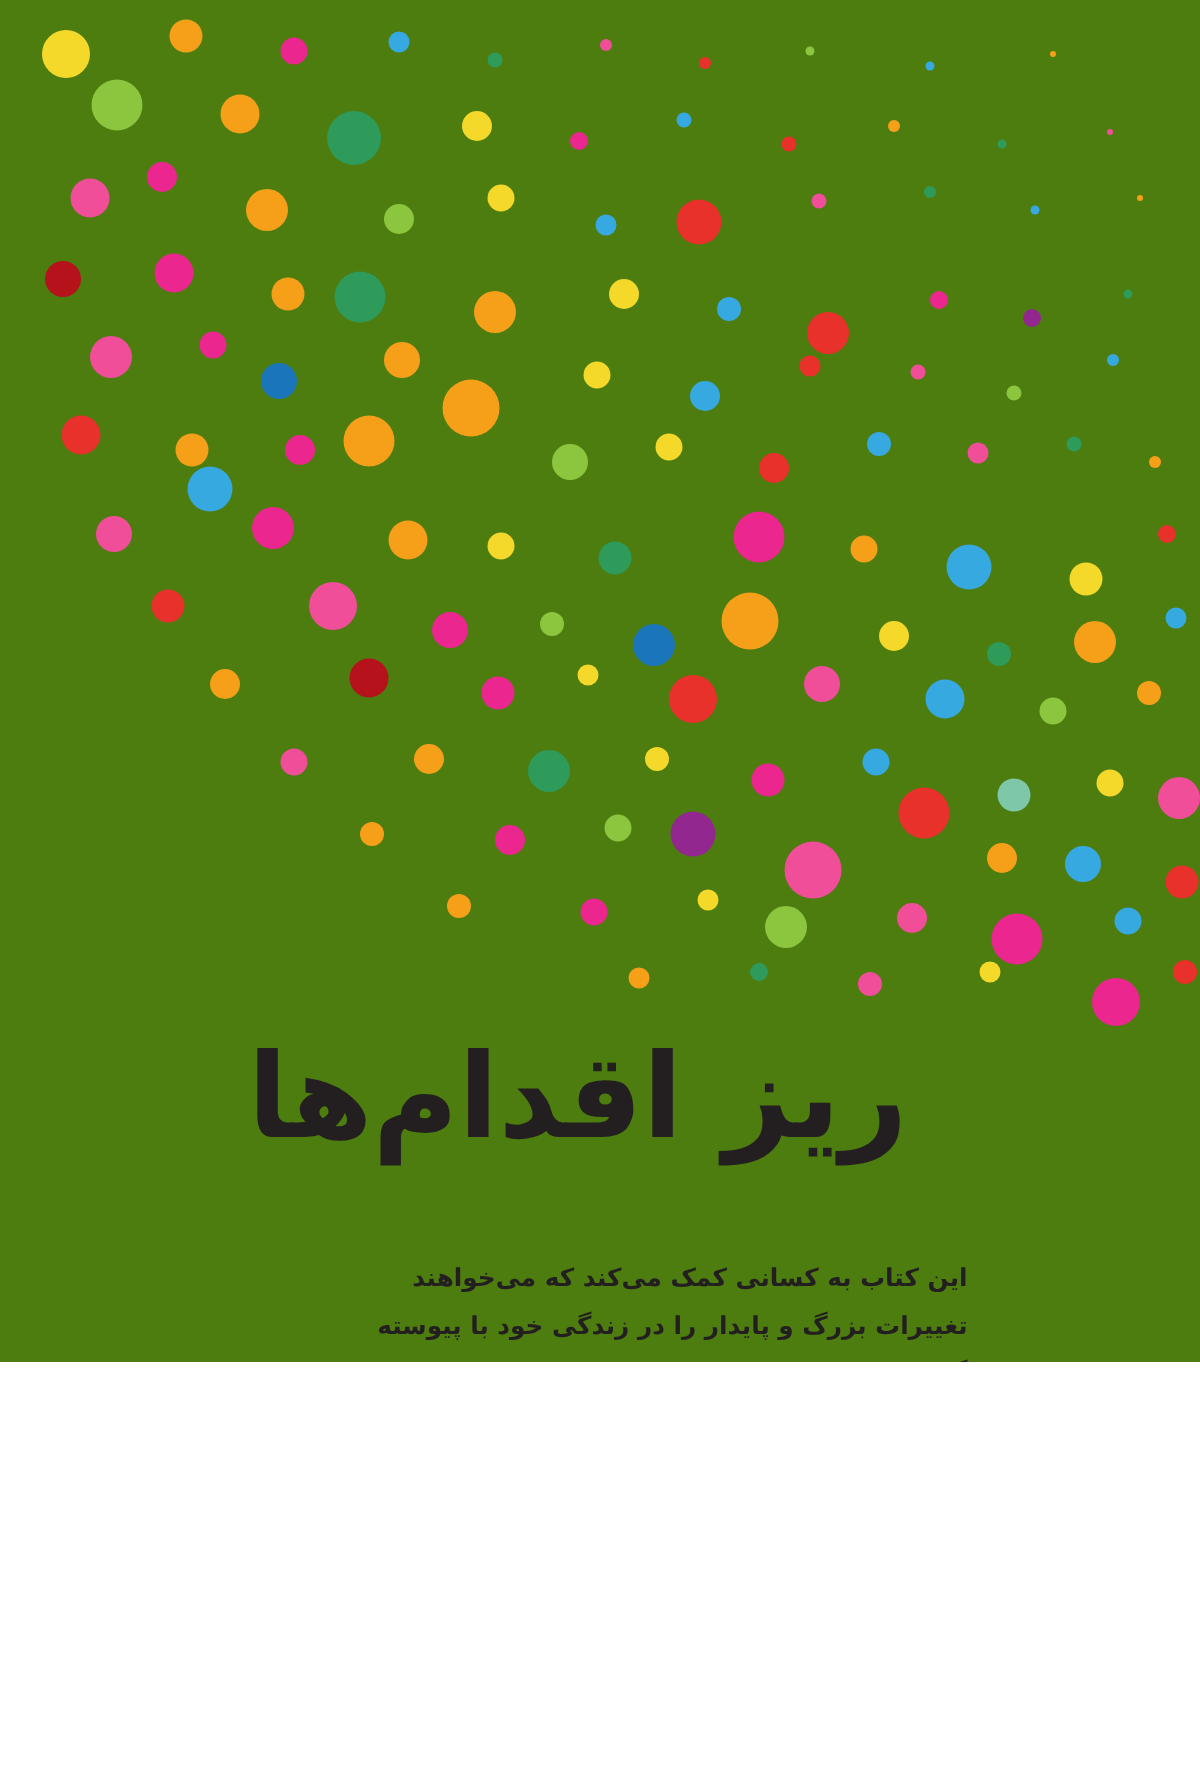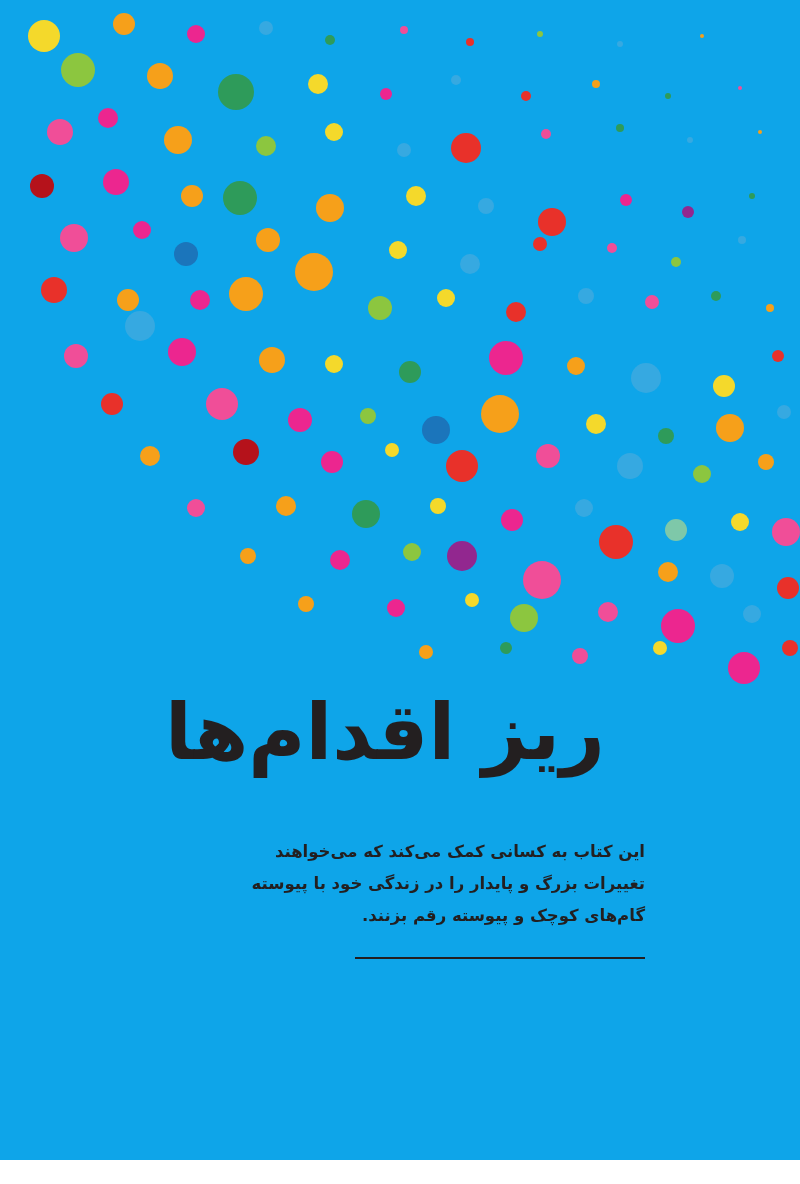--- a/index.html
+++ b/index.html
@@ -9,22 +9,22 @@
   }
   body {
     width: 800px;
     height: 1184px;
     overflow: hidden;
     font-family: "DejaVu Sans", sans-serif;
   }
   #cover {
     position: relative;
     width: 800px;
-    height: 1160px;
-    background: #0ea5e9;
+    height: 908px;
+    background: #4d7c0f;
     overflow: hidden;
   }
   #dot-field {
     position: absolute;
     left: 0;
     top: 0;
     width: 800px;
     height: 700px;
   }
   #dot-field .dot {

